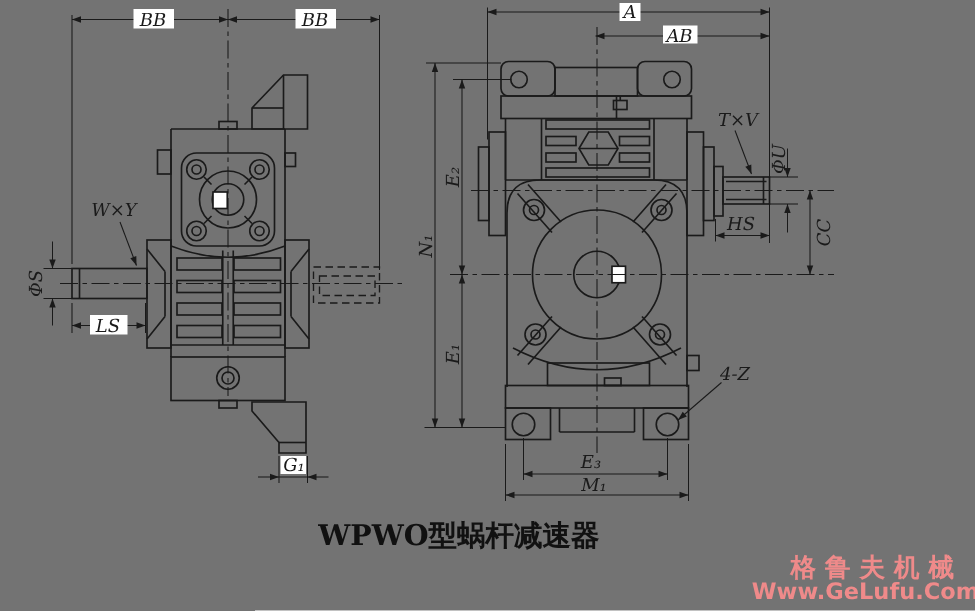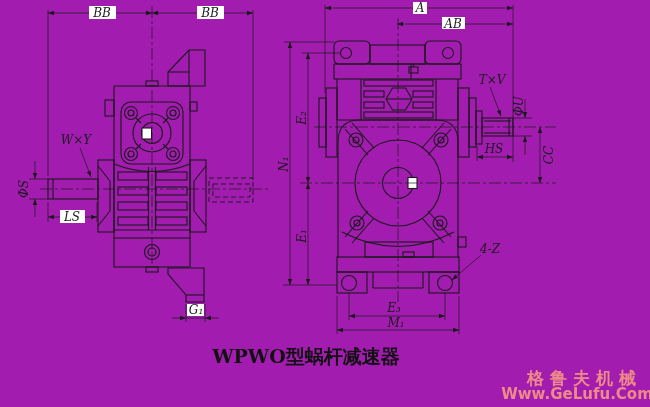--- a/index.html
+++ b/index.html
@@ -1,16 +1,16 @@
 <!DOCTYPE html>
 <html><head>
 <meta charset="utf-8">
 <style>
   html,body{margin:0;padding:0;background:#fff;}
-  #stage{position:relative;width:650px;height:407px;background:#a21caf;overflow:hidden;
+  #stage{position:relative;width:650px;height:407px;background:#737373;overflow:hidden;
          font-family:"DejaVu Serif",serif;}
   svg{position:absolute;left:0;top:0;}
   .s  {stroke:#1a1a1a;stroke-width:1.1;fill:none;stroke-linecap:butt;}
   .t  {stroke:#1a1a1a;stroke-width:0.7;fill:none;}
   .cl {stroke:#1a1a1a;stroke-width:0.7;fill:none;stroke-dasharray:12 3 3 3;}
   .hid{stroke:#1a1a1a;stroke-width:0.9;fill:none;stroke-dasharray:5 3;}
   .dim{font:italic 12px "DejaVu Serif",serif;fill:#1a1a1a;}
   .bgr{fill:#ffffff;stroke:none;}
   .wfill{fill:#ffffff;}
   .cap{font:bold 19px "DejaVu Serif",serif;fill:#111111;}

